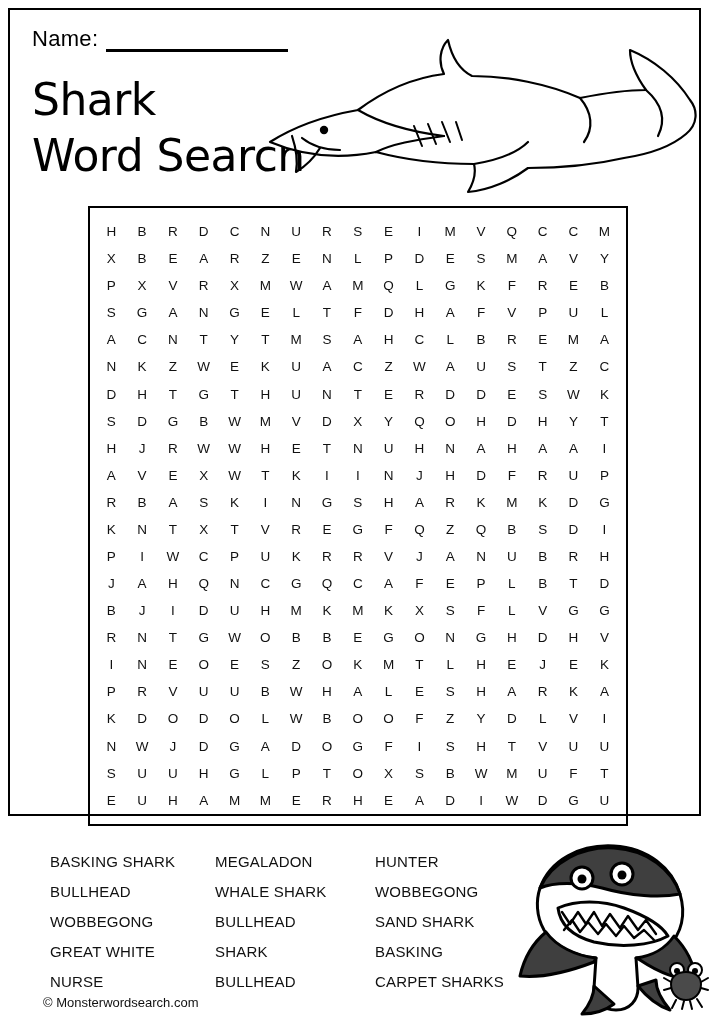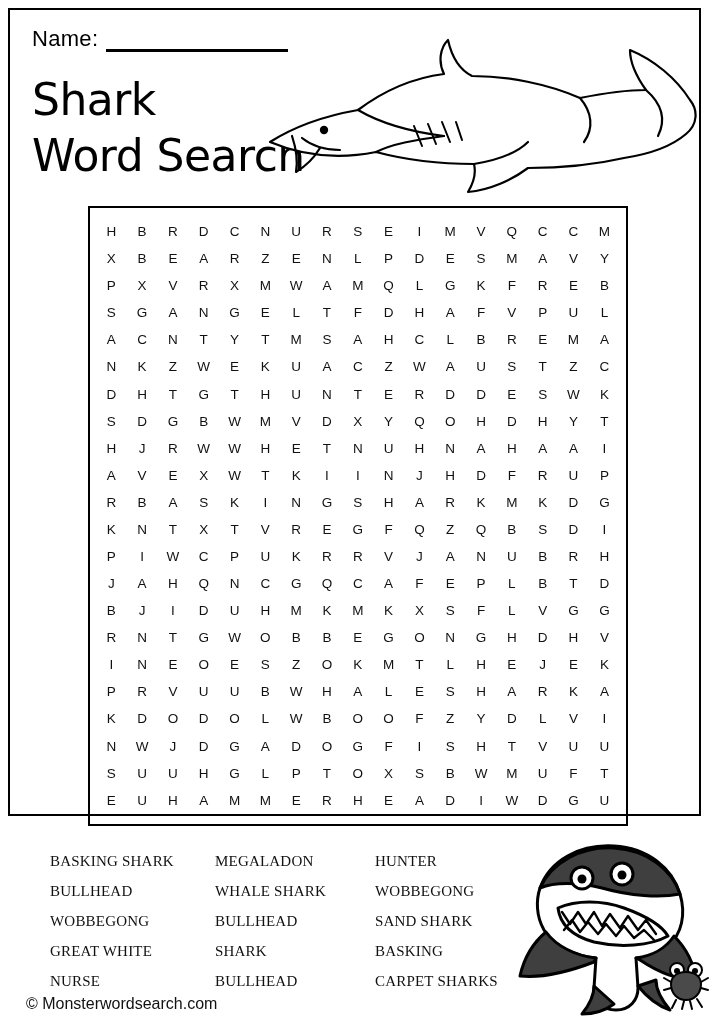--- a/index.html
+++ b/index.html
@@ -86,29 +86,29 @@
     left: 40px; top: 836px;
     width: 470px;
     display: grid;
     grid-template-columns: 165px 160px 145px;
     grid-auto-rows: 30px;
     align-items: center;
   }
   .word {
     font-size: 15px;
     color: #111;
-    font-family: Liberation Serif, serif;
+    font-family: Liberation Sans, sans-serif;
     letter-spacing: .2px;
     white-space: nowrap;
   }
   
   .footer {
     position: absolute;
-    left: 16px; top: 985px;
-    font-size: 16px;
+    left: 33px; top: 985px;
+    font-size: 13px;
     color: #111;
   }
   
   .shark-cartoon {
     position: absolute;
     left: 500px; top: 828px;
     width: 190px; height: 180px;
   }
   .crab {
     position: absolute;

